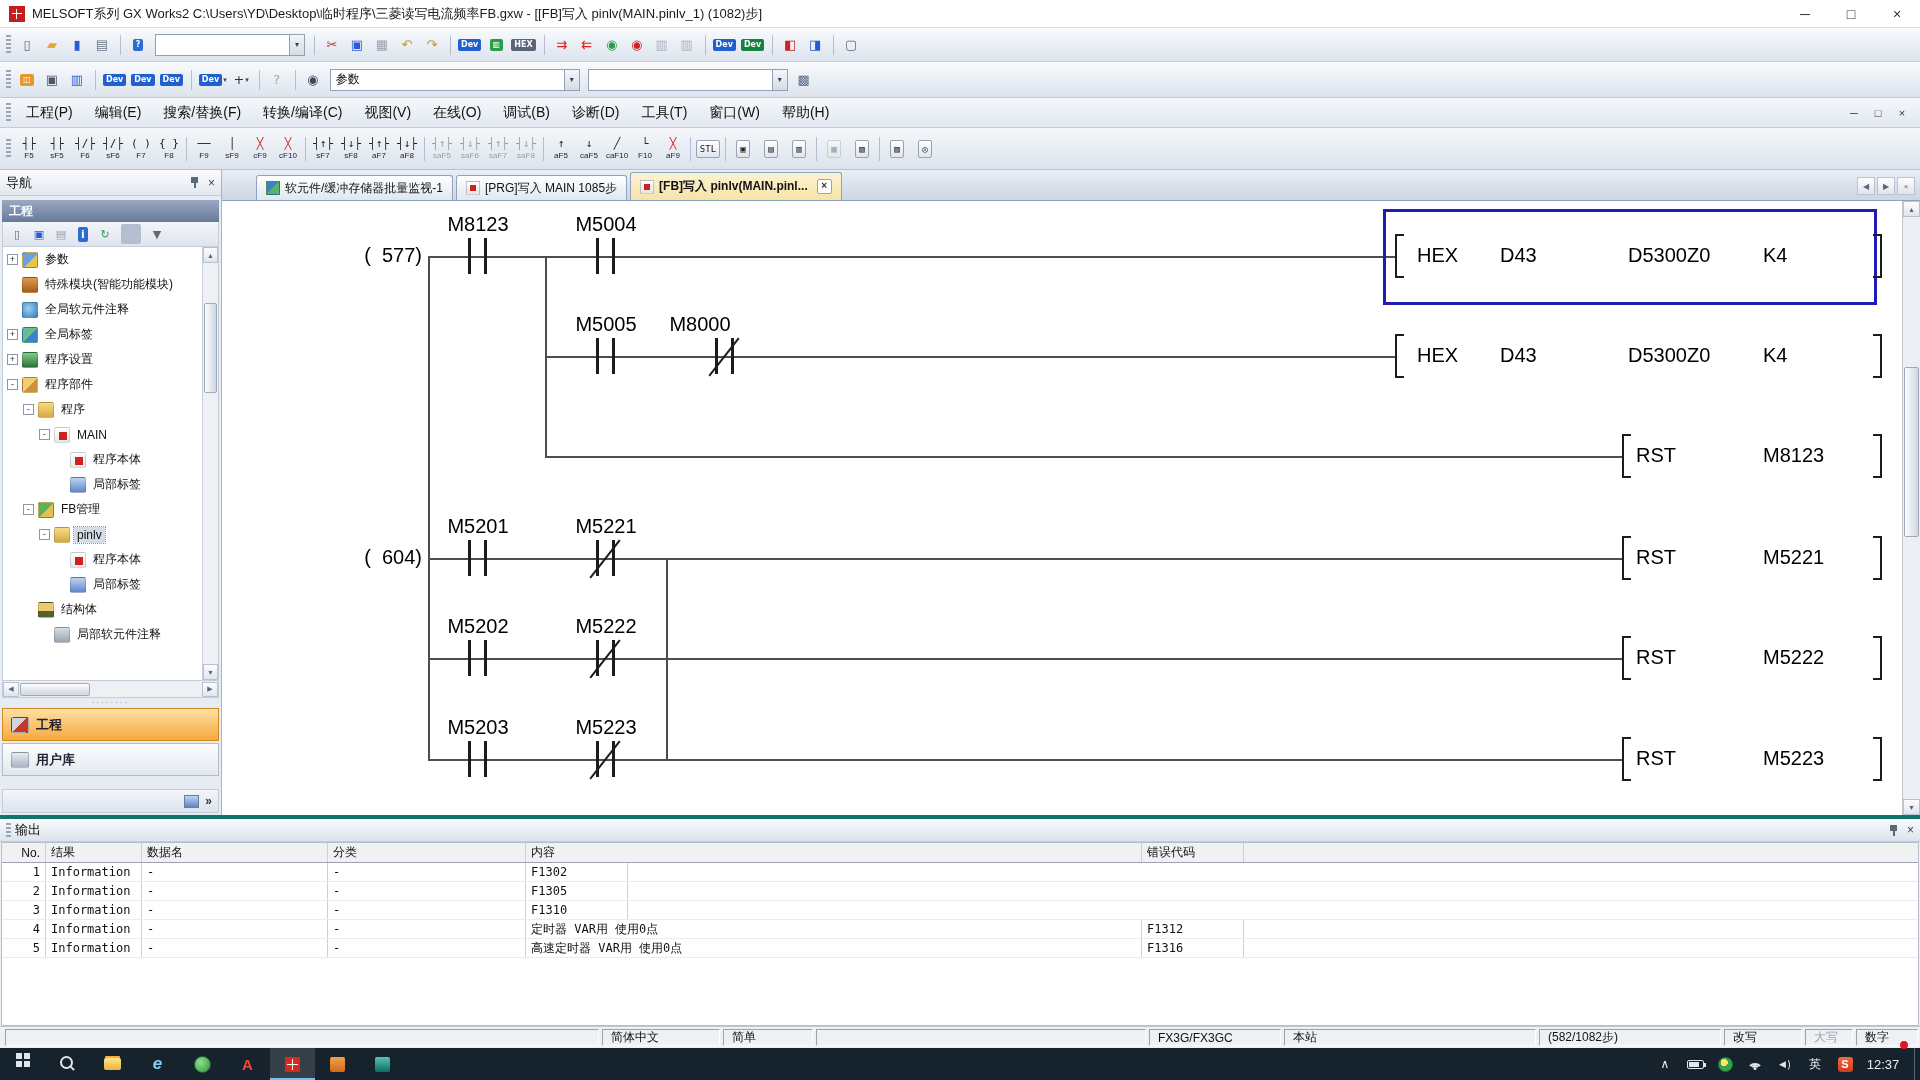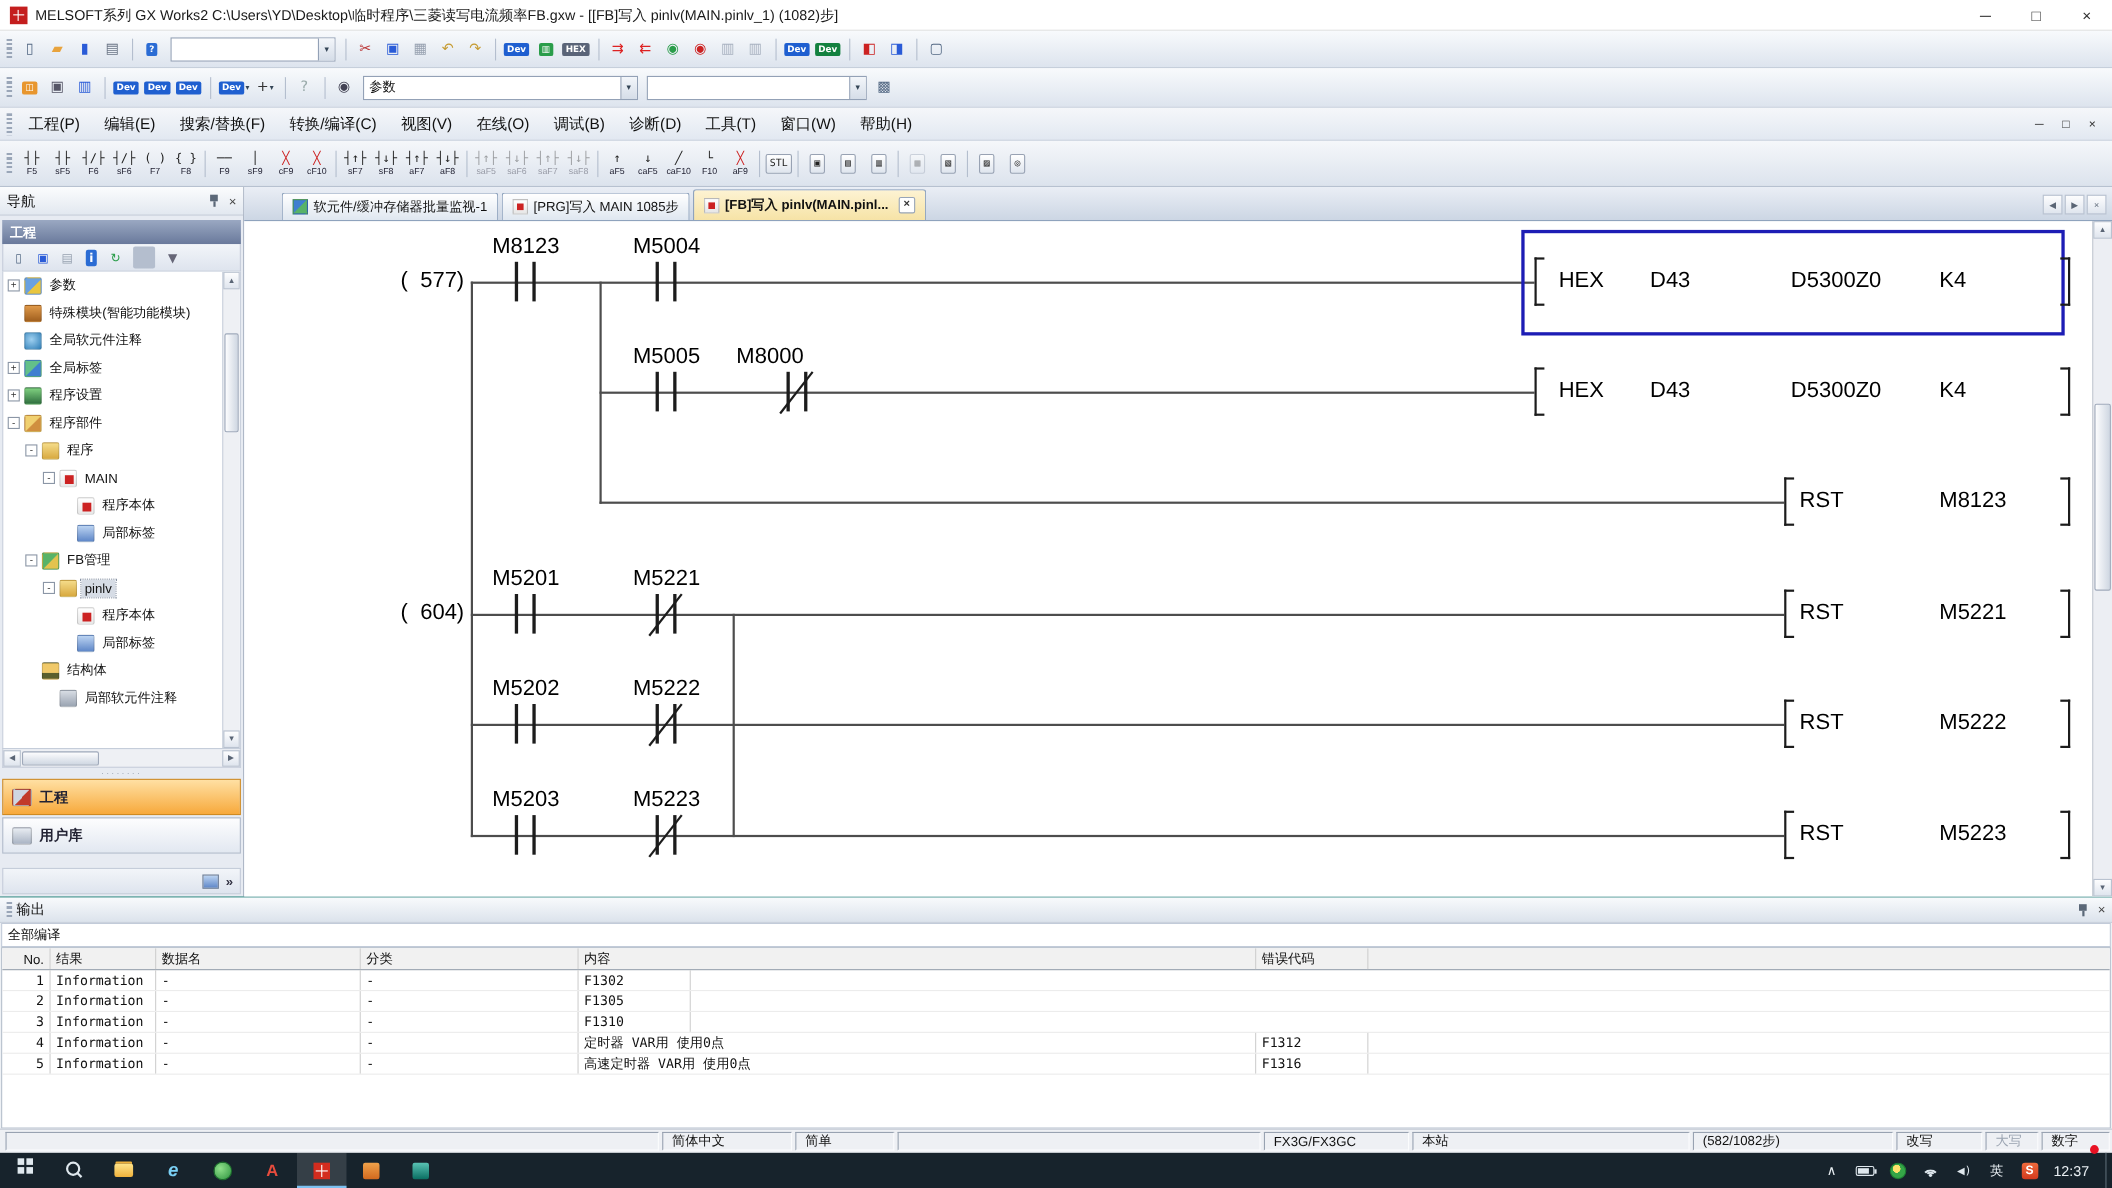--- a/index.html
+++ b/index.html
@@ -123,21 +123,21 @@
   .rnum{position:absolute;left:0;width:200px;font-size:20px;text-align:right;white-space:pre;color:#000}
   .itext{position:absolute;font-size:20px;color:#000;white-space:nowrap}
   .lbr{position:absolute;width:9px;height:44px;border:2px solid #1c1c1c;border-right:none}
   .rbr{position:absolute;width:9px;height:44px;border:2px solid #1c1c1c;border-left:none}
   .selbox{position:absolute;border:3px solid #1d1db5}
   .vsb{position:absolute;right:0;top:0;bottom:0;width:18px;background:#eceef3;border-left:1px solid #c2c8d2;display:flex;flex-direction:column}
   .vsb .thumb{margin:150px 1px 0;height:170px;background:linear-gradient(90deg,#fdfdfe,#cfd7e2);border:1px solid #9fa9ba;border-radius:2px}
   .vsb .sp{flex:1}
 
   
-  .output{height:211px;flex:none;display:flex;flex-direction:column;background:#eef1f5;border-top:1px solid #0f766e}
+  .output{height:211px;flex:none;display:flex;flex-direction:column;background:#eef1f5;border-top:4px solid #0f766e}
   .out-head{height:23px;display:flex;align-items:center;font-size:13px;padding:0 6px;background:linear-gradient(#f8fafc,#dce3ec);border-bottom:1px solid #c2cbd9}
   .out-head .grip{height:14px}
   .out-head .sp{flex:1}
   .out-mode{height:22px;background:#fff;border:1px solid #c2cbd9;font-size:12px;display:flex;align-items:center;padding:0 5px;margin:0 1px}
   .out-table{flex:1;background:#fff;border:1px solid #b5bfcc;margin:0 1px;font-family:"DejaVu Sans Mono",monospace;font-size:12px;overflow:hidden}
   .orow{display:flex;height:19px;align-items:center}
   .orow.hdr{height:20px;background:#f1f1f1;border-bottom:1px solid #9aa3b0;font-family:"Liberation Sans",sans-serif}
   .orow:not(.hdr){border-bottom:1px solid #ececec}
   .oc{height:100%;display:flex;align-items:center;padding:0 5px;border-right:1px solid #cfcfcf;overflow:hidden;white-space:nowrap}
   .oc-no{width:44px;justify-content:flex-end}
@@ -832,21 +832,20 @@
   </div>
 
   <div class="output">
     <div class="out-head">
       <span class="grip"></span>
       <span>输出</span>
       <span class="sp"></span>
       <span class="pin"></span>
       <span class="xsm">×</span>
     </div>
-    <div class="out-mode">全部编译</div>
     <div class="out-table">
       <div class="orow hdr">
         <span class="oc oc-no">No.</span>
         <span class="oc oc-res">结果</span>
         <span class="oc oc-dn">数据名</span>
         <span class="oc oc-cls">分类</span>
         <span class="oc oc-ct">内容</span>
         <span class="oc oc-code">错误代码</span>
         <span class="oc oc-fill"></span>
       </div>

